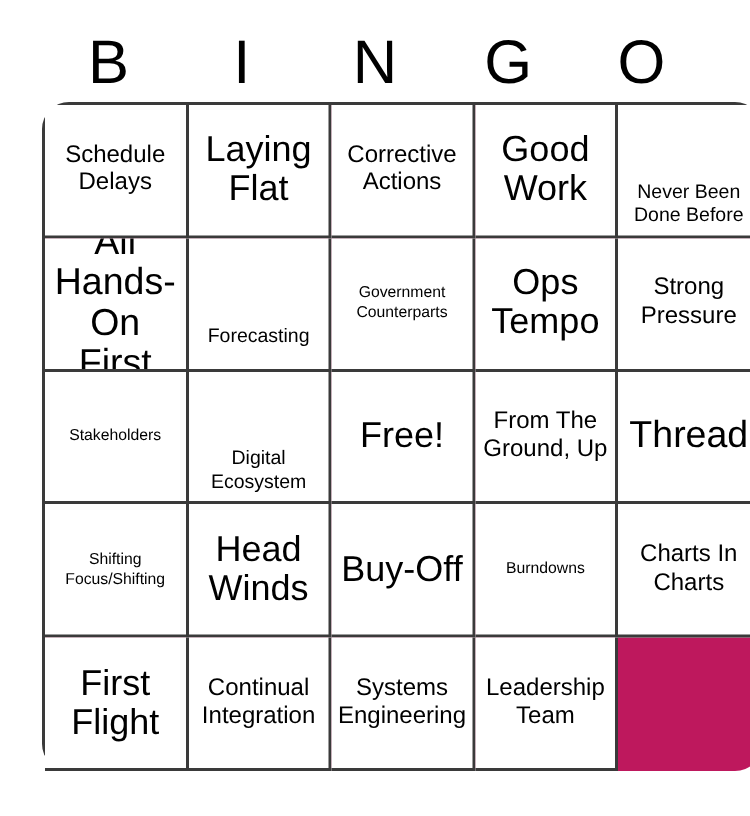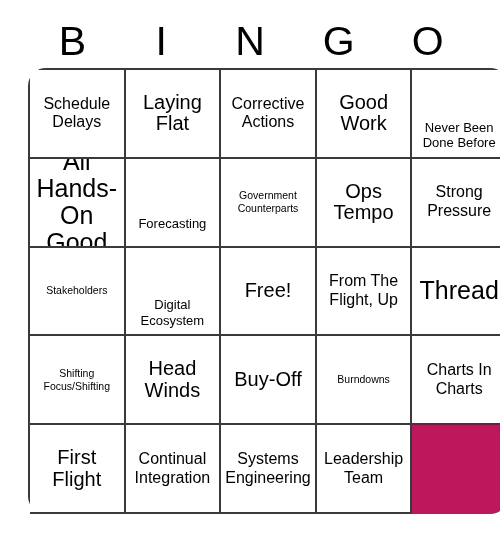--- a/index.html
+++ b/index.html
@@ -79,21 +79,21 @@
   .cell-text {
     display: block;
     width: 100%;
     text-align: center;
     color: #000000;
     white-space: pre-line;
     word-break: normal;
   }
 
   
-  .sz-xl .cell-text { font-size: 20px; line-height: 1.08; }
+  .sz-xl .cell-text { font-size: 24px; line-height: 1.08; }
   .sz-lg .cell-text { font-size: 25px; line-height: 1.08; }
   .sz-md .cell-text { font-size: 16px; line-height: 1.18; }
   .sz-sm .cell-text { font-size: 13px; line-height: 1.2; margin-top: 44px; }
   .sz-xs .cell-text { font-size: 10.5px; line-height: 1.25; }
 </style>
 </head>
 <body>
 
 <div id="card">
 
@@ -117,21 +117,21 @@
         <span class="cell-text">Corrective Actions</span>
       </div>
     <div class="bingo-cell sz-xl">
         <span class="cell-text">Good Work</span>
       </div>
     <div class="bingo-cell sz-sm">
         <span class="cell-text">Never Been Done Before</span>
       </div>
 
     <div class="bingo-cell sz-lg">
-        <span class="cell-text">All Hands-On Good</span>
+        <span class="cell-text">All Hands-On First</span>
       </div>
     <div class="bingo-cell sz-sm">
         <span class="cell-text">Forecasting</span>
       </div>
     <div class="bingo-cell sz-xs">
         <span class="cell-text">Government Counterparts</span>
       </div>
     <div class="bingo-cell sz-xl">
         <span class="cell-text">Ops Tempo</span>
       </div>
@@ -142,21 +142,21 @@
     <div class="bingo-cell sz-xs">
         <span class="cell-text">Stakeholders</span>
       </div>
     <div class="bingo-cell sz-sm">
         <span class="cell-text">Digital Ecosystem</span>
       </div>
     <div class="bingo-cell sz-xl">
         <span class="cell-text">Free!</span>
       </div>
     <div class="bingo-cell sz-md">
-        <span class="cell-text">From The Flight, Up</span>
+        <span class="cell-text">From The Ground, Up</span>
       </div>
     <div class="bingo-cell sz-lg">
         <span class="cell-text">Thread</span>
       </div>
 
     <div class="bingo-cell sz-xs">
         <span class="cell-text">Shifting Focus/Shifting</span>
       </div>
     <div class="bingo-cell sz-xl">
         <span class="cell-text">Head Winds</span>

